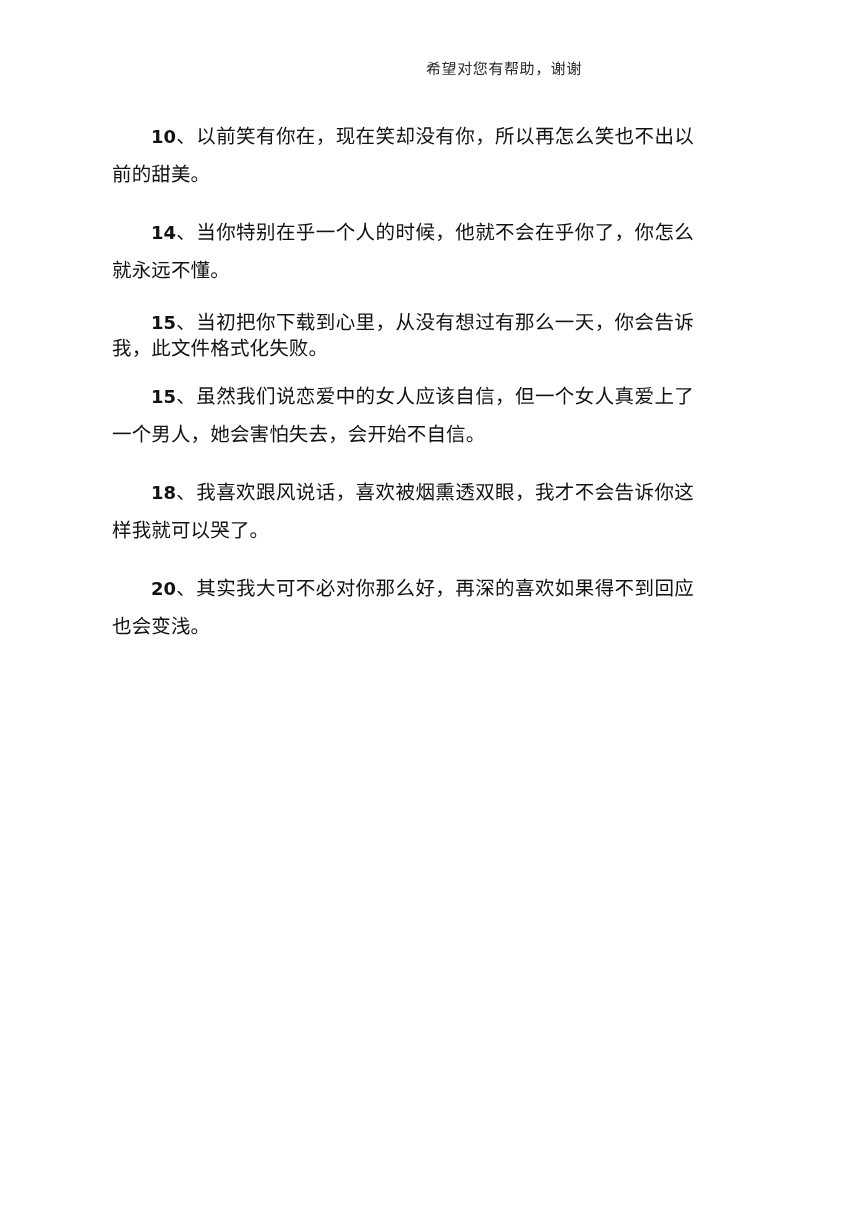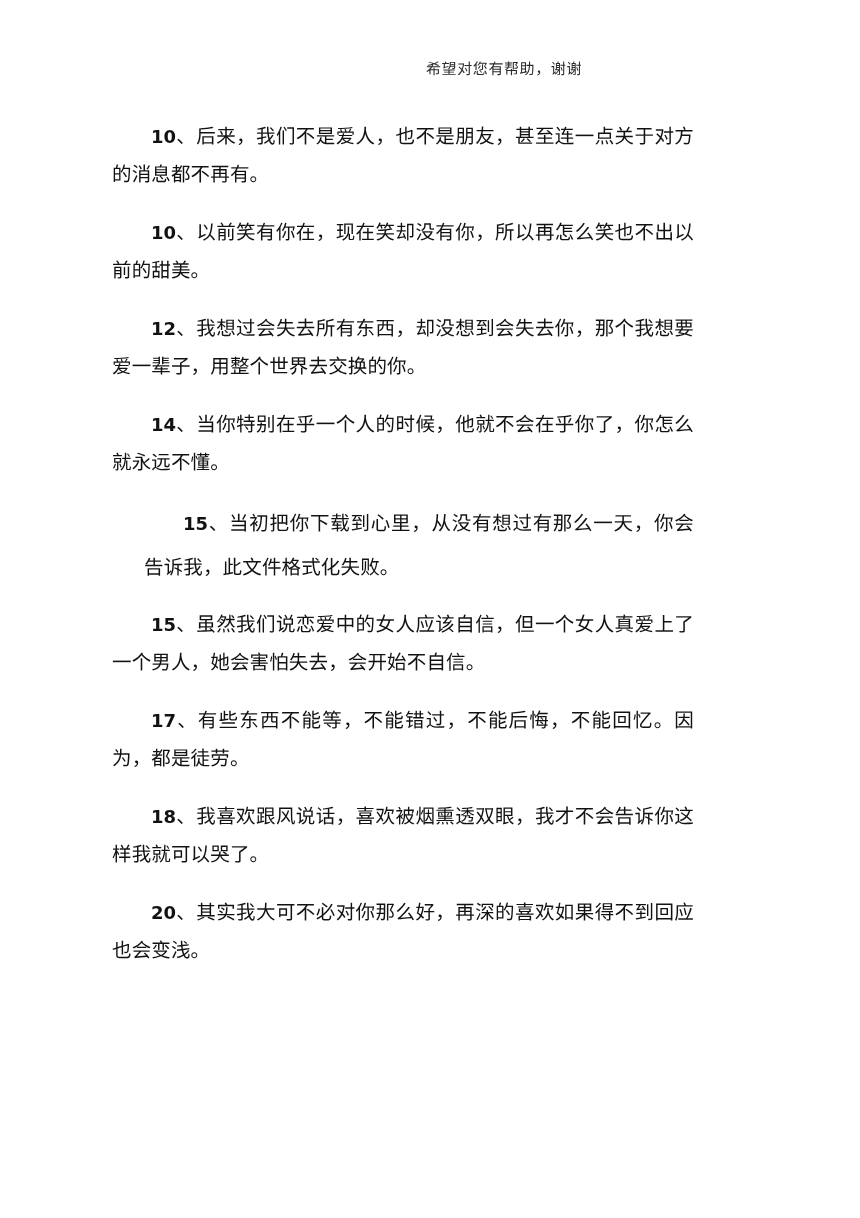--- a/index.html
+++ b/index.html
@@ -44,46 +44,42 @@
     font-size: 19.5px;
     line-height: 38px;
     text-align: justify;
     text-justify: inter-ideograph;
     text-indent: 2em;
     letter-spacing: 0.15px;
     word-break: break-all;
     color: #121212;
   }
   .para.wide {
-    line-height: 44px;
+    line-height: 26px;
     margin-bottom: 16px;
-    margin-left: 32px;
   }
   .para:last-child {
     margin-bottom: 0;
   }
   .num {
     font-family: "DejaVu Sans", "Liberation Sans", sans-serif;
     font-weight: 700;
     font-size: 18px;
     letter-spacing: 0;
   }
 </style>
 </head>
 <body>
 
 <div class="page">
 
   <div class="doc-header">希望对您有帮助，谢谢</div>
 
   <div class="doc-body">
-      <p class="para"><span class="num">10</span><span>、</span><span>后来，我们不是爱人，也不是朋友，甚至连一点关于对方的消息都不再有。</span></p>
       <p class="para"><span class="num">10</span><span>、</span><span>以前笑有你在，现在笑却没有你，所以再怎么笑也不出以前的甜美。</span></p>
-      <p class="para"><span class="num">12</span><span>、</span><span>我想过会失去所有东西，却没想到会失去你，那个我想要爱一辈子，用整个世界去交换的你。</span></p>
       <p class="para"><span class="num">14</span><span>、</span><span>当你特别在乎一个人的时候，他就不会在乎你了，你怎么就永远不懂。</span></p>
       <p class="para wide"><span class="num">15</span><span>、</span><span>当初把你下载到心里，从没有想过有那么一天，你会告诉我，此文件格式化失败。</span></p>
       <p class="para"><span class="num">15</span><span>、</span><span>虽然我们说恋爱中的女人应该自信，但一个女人真爱上了一个男人，她会害怕失去，会开始不自信。</span></p>
-      <p class="para"><span class="num">17</span><span>、</span><span>有些东西不能等，不能错过，不能后悔，不能回忆。因为，都是徒劳。</span></p>
       <p class="para"><span class="num">18</span><span>、</span><span>我喜欢跟风说话，喜欢被烟熏透双眼，我才不会告诉你这样我就可以哭了。</span></p>
       <p class="para"><span class="num">20</span><span>、</span><span>其实我大可不必对你那么好，再深的喜欢如果得不到回应也会变浅。</span></p>
     </div>
 
 </div>
 
 </body></html>

